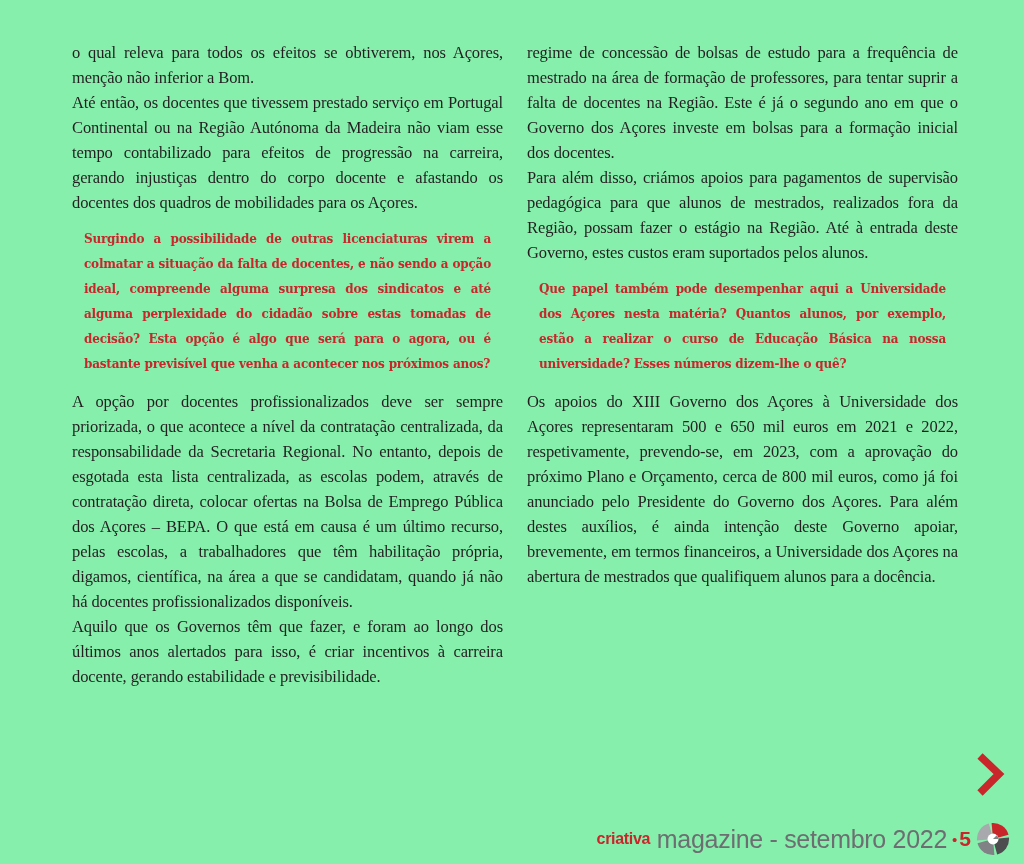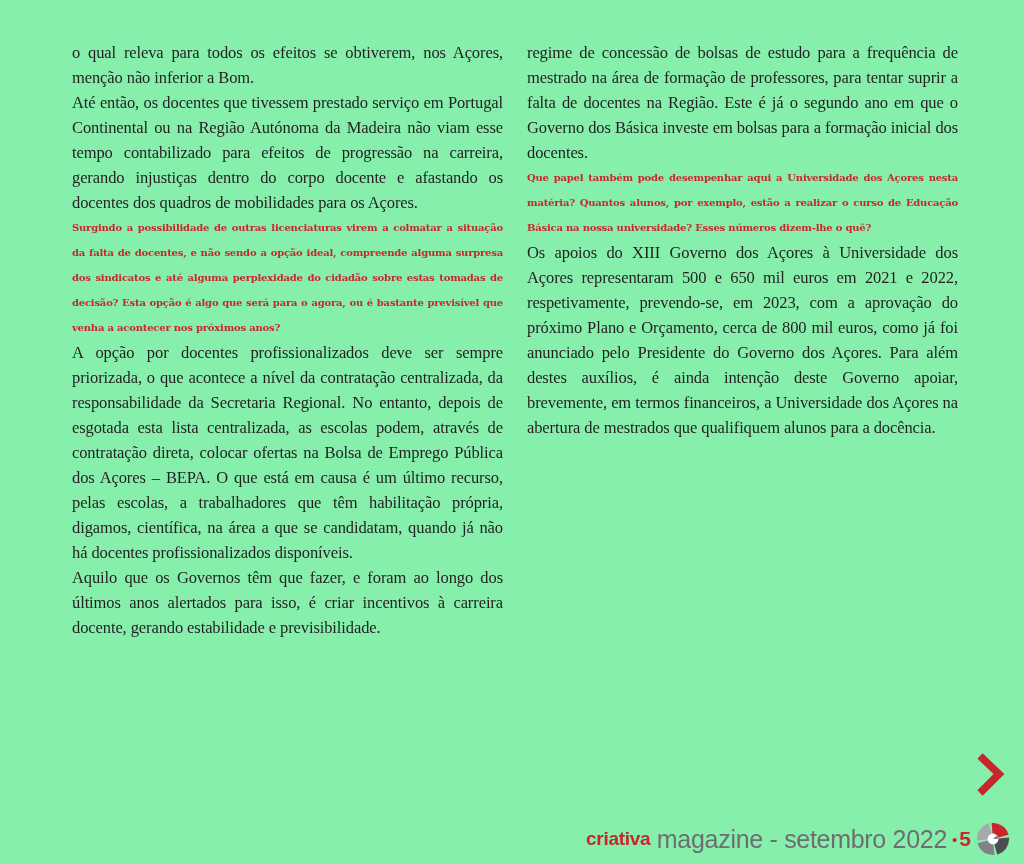--- a/index.html
+++ b/index.html
@@ -23,24 +23,24 @@
   p.body {
     margin: 0;
     font-family: "Liberation Serif", serif;
     font-size: 16.5px;
     line-height: 25px;
     color: #231f20;
     text-align: justify;
     letter-spacing: -0.1px;
   }
   p.question {
-    margin: 0;
+    margin: 12px;
     font-family: "DejaVu Serif", serif;
     font-weight: 700;
-    font-size: 10px;
+    font-size: 12px;
     line-height: 25px;
     color: #c9262c;
     text-align: justify;
     letter-spacing: -0.2px;
   }
   .next-chevron {
     position: absolute;
     right: 18px;
     top: 750px;
     width: 32px;
@@ -49,21 +49,21 @@
   }
   .footer {
     position: absolute;
     right: 14px;
     bottom: 8px;
     display: flex;
     align-items: center;
     font-family: "Liberation Sans", sans-serif;
     white-space: pre;
   }
-  .footer .brand   { color: #c9262c; font-weight: 700; font-size: 19px; letter-spacing: -0.3px; }
+  .footer .brand   { color: #c9262c; font-weight: 700; font-size: 16px; letter-spacing: -0.3px; }
   .footer .issue   { color: #6d6e71; font-weight: 400; font-size: 25px; letter-spacing: -0.3px; }
   .footer .bullet  { color: #c9262c; font-size: 15px; margin: 0 2px 0 5px; }
   .footer .pagenum { color: #c9262c; font-weight: 700; font-size: 21px; }
   .footer .logo    { margin-left: 5px; display: inline-flex; }
 </style>
 </head>
 <body>
 
 <div class="page">
 
@@ -71,21 +71,22 @@
 
     <div class="col">
       <p class="body">o qual releva para todos os efeitos se obtiverem, nos Açores, menção não inferior a Bom.</p>
       <p class="body">Até então, os docentes que tivessem prestado serviço em Portugal Continental ou na Região Autónoma da Madeira não viam esse tempo contabilizado para efeitos de progressão na carreira, gerando injustiças dentro do corpo docente e afastando os docentes dos quadros de mobilidades para os Açores.</p>
       <p class="question">Surgindo a possibilidade de outras licenciaturas virem a colmatar a situação da falta de docentes, e não sendo a opção ideal, compreende alguma surpresa dos sindicatos e até alguma perplexidade do cidadão sobre estas tomadas de decisão? Esta opção é algo que será para o agora, ou é bastante previsível que venha a acontecer nos próximos anos?</p>
       <p class="body">A opção por docentes profissionalizados deve ser sempre priorizada, o que acontece a nível da contratação centralizada, da responsabilidade da Secretaria Regional. No entanto, depois de esgotada esta lista centralizada, as escolas podem, através de contratação direta, colocar ofertas na Bolsa de Emprego Pública dos Açores – BEPA. O que está em causa é um último recurso, pelas escolas, a trabalhadores que têm habilitação própria, digamos, científica, na área a que se candidatam, quando já não há docentes profissionalizados disponíveis.</p>
       <p class="body">Aquilo que os Governos têm que fazer, e foram ao longo dos últimos anos alertados para isso, é criar incentivos à carreira docente, gerando estabilidade e previsibilidade.</p>
     </div>
 
     <div class="col">
-      <p class="body">regime de concessão de bolsas de estudo para a frequência de mestrado na área de formação de professores, para tentar suprir a falta de docentes na Região. Este é já o segundo ano em que o Governo dos Básica investe em bolsas para a formação inicial dos docentes.</p>
+      <p class="body">regime de concessão de bolsas de estudo para a frequência de mestrado na área de formação de professores, para tentar suprir a falta de docentes na Região. Este é já o segundo ano em que o Governo dos Açores investe em bolsas para a formação inicial dos docentes.</p>
+      <p class="body">Para além disso, criámos apoios para pagamentos de supervisão pedagógica para que alunos de mestrados, realizados fora da Região, possam fazer o estágio na Região. Até à entrada deste Governo, estes custos eram suportados pelos alunos.</p>
       <p class="question">Que papel também pode desempenhar aqui a Universidade dos Açores nesta matéria? Quantos alunos, por exemplo, estão a realizar o curso de Educação Básica na nossa universidade? Esses números dizem-lhe o quê?</p>
       <p class="body">Os apoios do XIII Governo dos Açores à Universidade dos Açores representaram 500 e 650 mil euros em 2021 e 2022, respetivamente, prevendo-se, em 2023, com a aprovação do próximo Plano e Orçamento, cerca de 800 mil euros, como já foi anunciado pelo Presidente do Governo dos Açores. Para além destes auxílios, é ainda intenção deste Governo apoiar, brevemente, em termos financeiros, a Universidade dos Açores na abertura de mestrados que qualifiquem alunos para a docência.</p>
     </div>
 
   </div>
 
   <div class="next-chevron">
     <svg width="32" height="50" viewBox="0 0 32 50" xmlns="http://www.w3.org/2000/svg">
       <path d="M6 6 L25 24 L6 43" fill="none" stroke="#c9262c" stroke-width="7.5" stroke-linecap="butt" stroke-linejoin="miter"></path>
     </svg>

